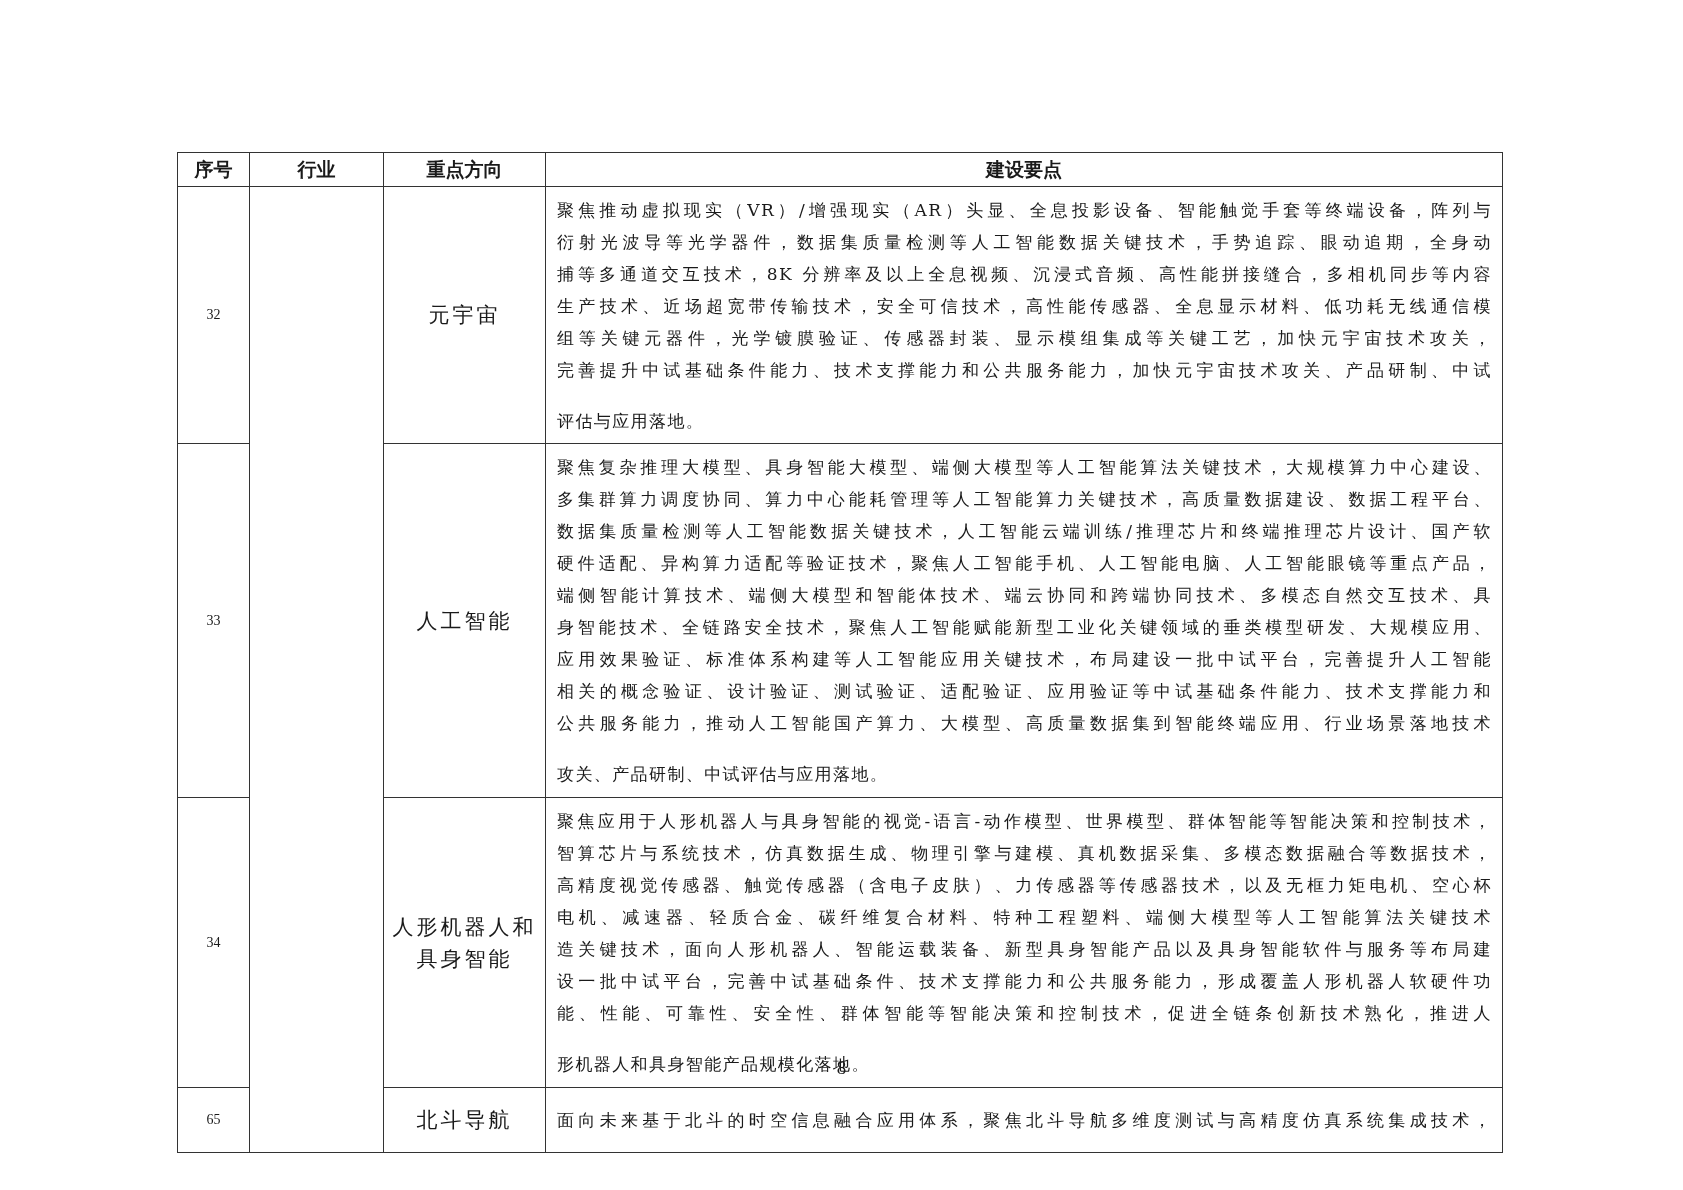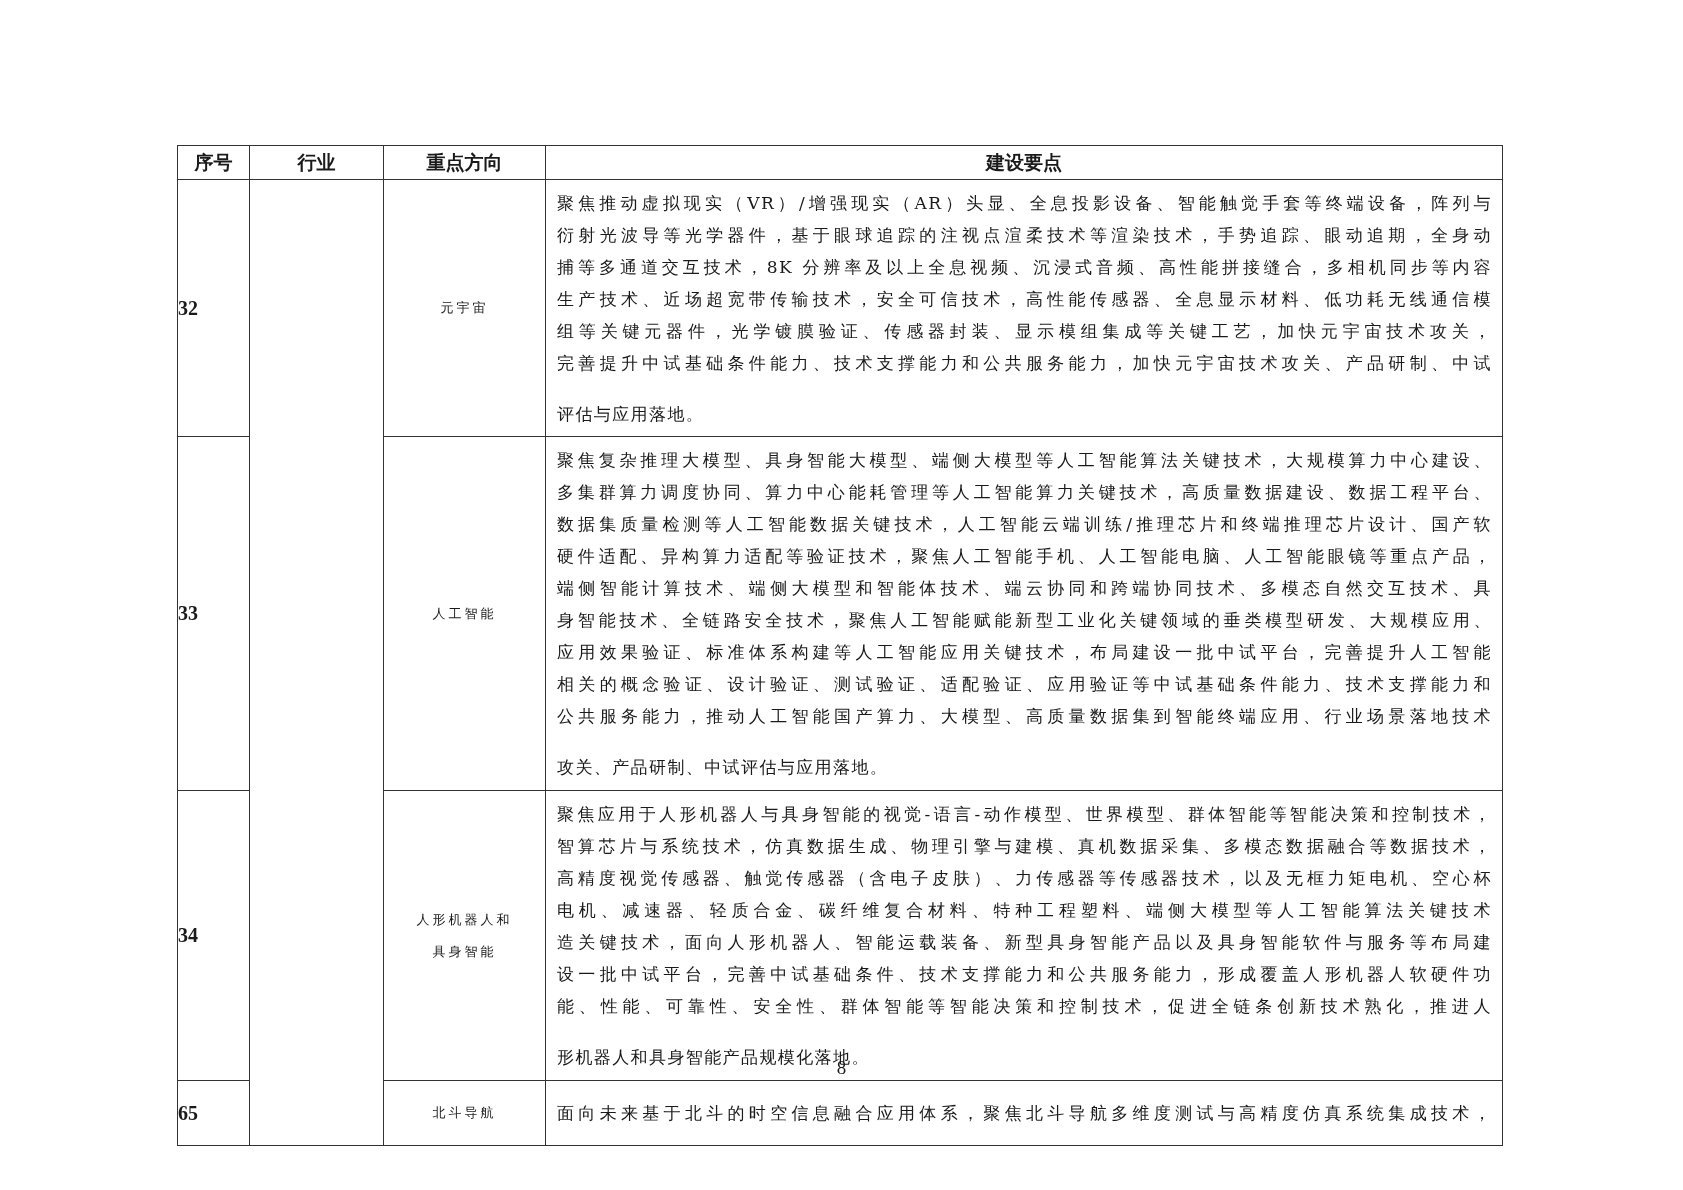--- a/index.html
+++ b/index.html
@@ -2,39 +2,39 @@
 <html><head>
 <meta charset="utf-8">
 <style>
   html, body { margin: 0; padding: 0; background: #ffffff; }
   body {
     width: 1683px; height: 1190px; position: relative; overflow: hidden;
     font-family: "DejaVu Serif", "Liberation Serif", serif;
     color: #1a1a1a;
   }
   .page-table {
-    position: absolute; left: 177px; top: 145px; width: 1325px;
+    position: absolute; left: 177px; top: 152px; width: 1325px;
     border-collapse: collapse; table-layout: fixed;
   }
   .page-table td, .page-table th {
     border: 1.3px solid #333; padding: 0; vertical-align: middle;
   }
   .page-table th {
     height: 33px; font-size: 19px; font-weight: bold;
     font-family: "DejaVu Sans", "Liberation Sans", sans-serif;
     text-align: center; letter-spacing: 0px;
   }
   col.c-no { width: 72px; }
   col.c-ind { width: 134px; }
   col.c-dir { width: 162px; }
   col.c-pts { width: 957px; }
-  .cell-no { text-align: left; font-size: 20px; font-family: "Liberation Serif", serif; font-weight: bold; }
+  .cell-no { text-align: center; font-size: 14px; font-family: "Liberation Serif", serif; }
   .cell-ind { }
   .cell-dir {
-    text-align: center; font-size: 13px; letter-spacing: 3px; line-height: 32px;
+    text-align: center; font-size: 21px; letter-spacing: 3px; line-height: 32px;
     padding: 16px 6px !important;
     margin-top: 20px;
   }
   .cell-pts { padding: 0 10px 0 11px !important; }
   .pts-line {
     display: block; font-size: 17px; line-height: 32px; height: 32px;
     white-space: nowrap; letter-spacing: 1.4px; overflow: hidden;
     text-align: justify; text-align-last: justify;
   }
   .pts-line.last { text-align-last: left; margin-top: 19px; }
@@ -66,21 +66,21 @@
     </tr>
   </thead>
   <tbody>
 
     <tr class="row-32">
       <td class="cell-no">32</td>
       <td class="cell-ind" rowspan="4"></td>
       <td class="cell-dir">元宇宙</td>
       <td class="cell-pts">
         <span class="pts-line">聚焦推动虚拟现实（VR）/增强现实（AR）头显、全息投影设备、智能触觉手套等终端设备，阵列与</span>
-        <span class="pts-line">衍射光波导等光学器件，基于眼球追踪的注视点渲柔技术等渲染技术，手势追踪、眼动追期，全身动</span>
+        <span class="pts-line">衍射光波导等光学器件，数据集质量检测等人工智能数据关键技术，手势追踪、眼动追期，全身动</span>
         <span class="pts-line">捕等多通道交互技术，8K 分辨率及以上全息视频、沉浸式音频、高性能拼接缝合，多相机同步等内容</span>
         <span class="pts-line">生产技术、近场超宽带传输技术，安全可信技术，高性能传感器、全息显示材料、低功耗无线通信模</span>
         <span class="pts-line">组等关键元器件，光学镀膜验证、传感器封装、显示模组集成等关键工艺，加快元宇宙技术攻关，</span>
         <span class="pts-line">完善提升中试基础条件能力、技术支撑能力和公共服务能力，加快元宇宙技术攻关、产品研制、中试</span>
         <span class="pts-line last">评估与应用落地。</span>
       </td>
     </tr>
 
     <tr class="row-33">
       <td class="cell-no">33</td>

